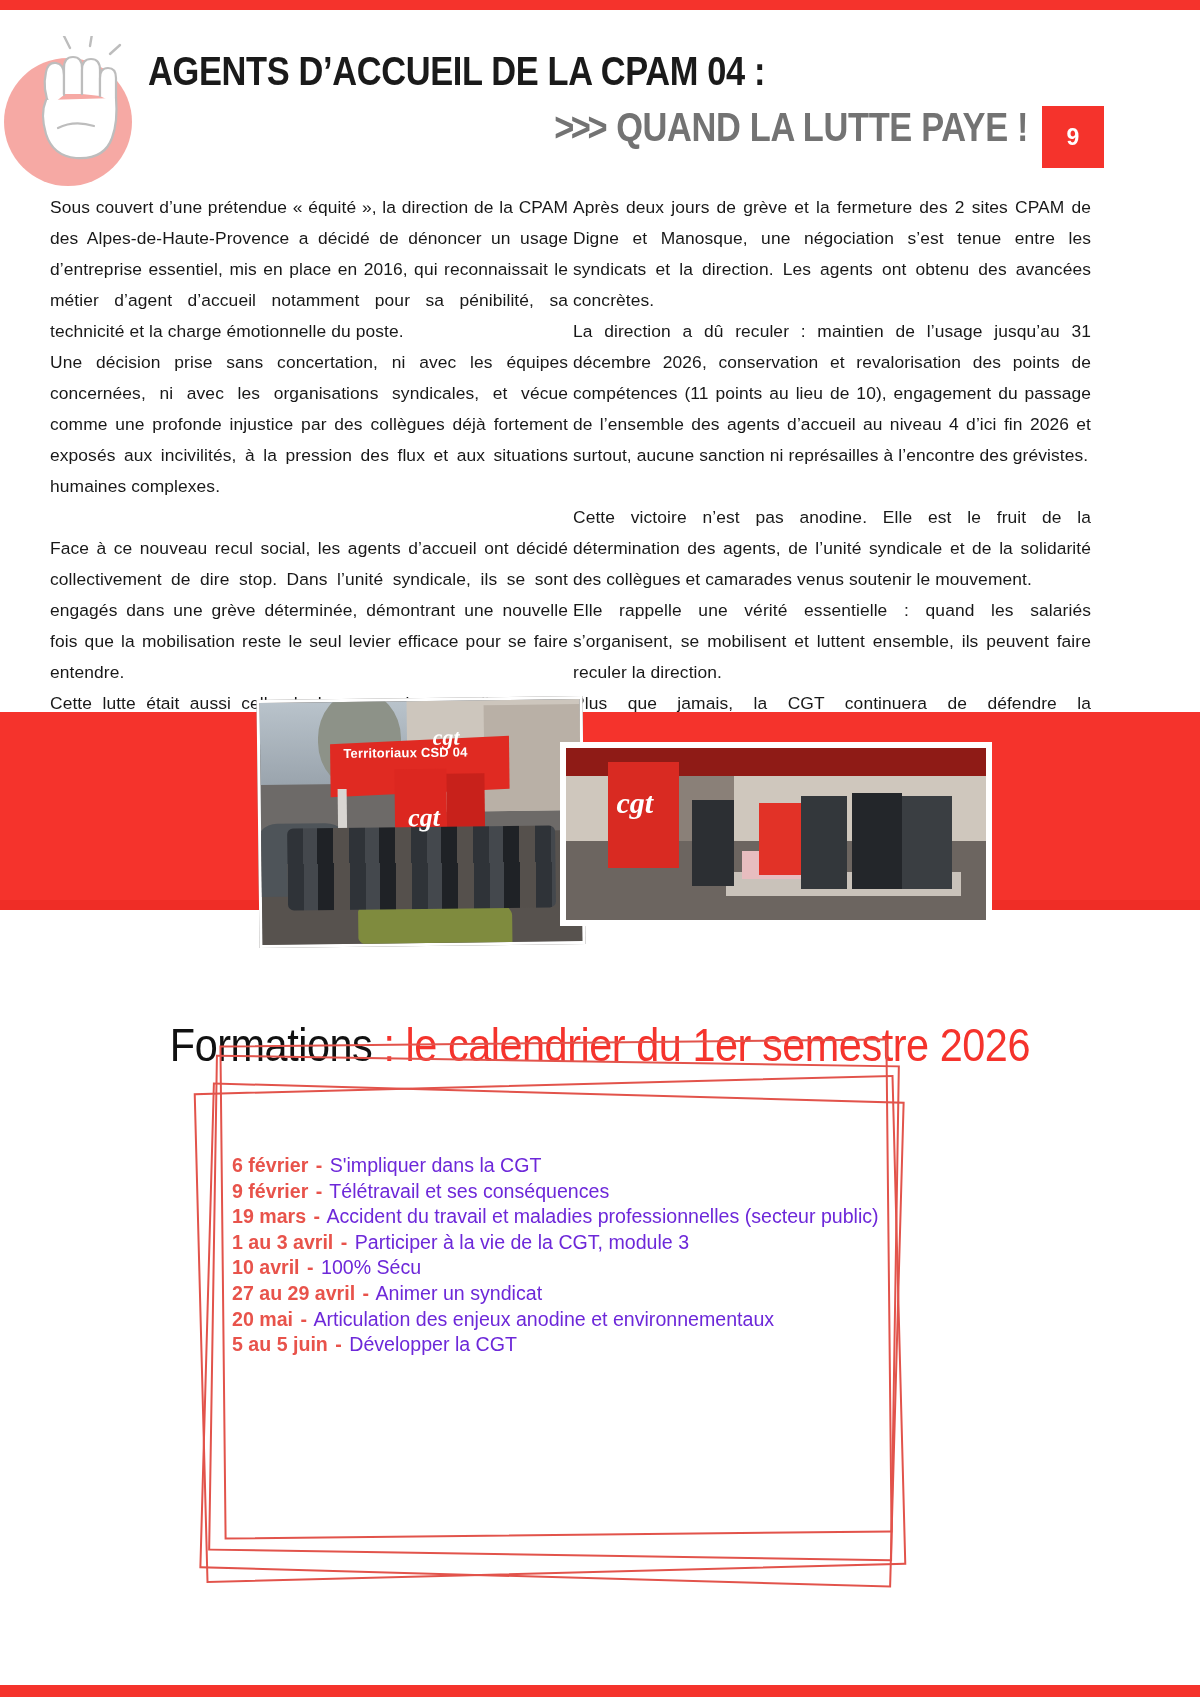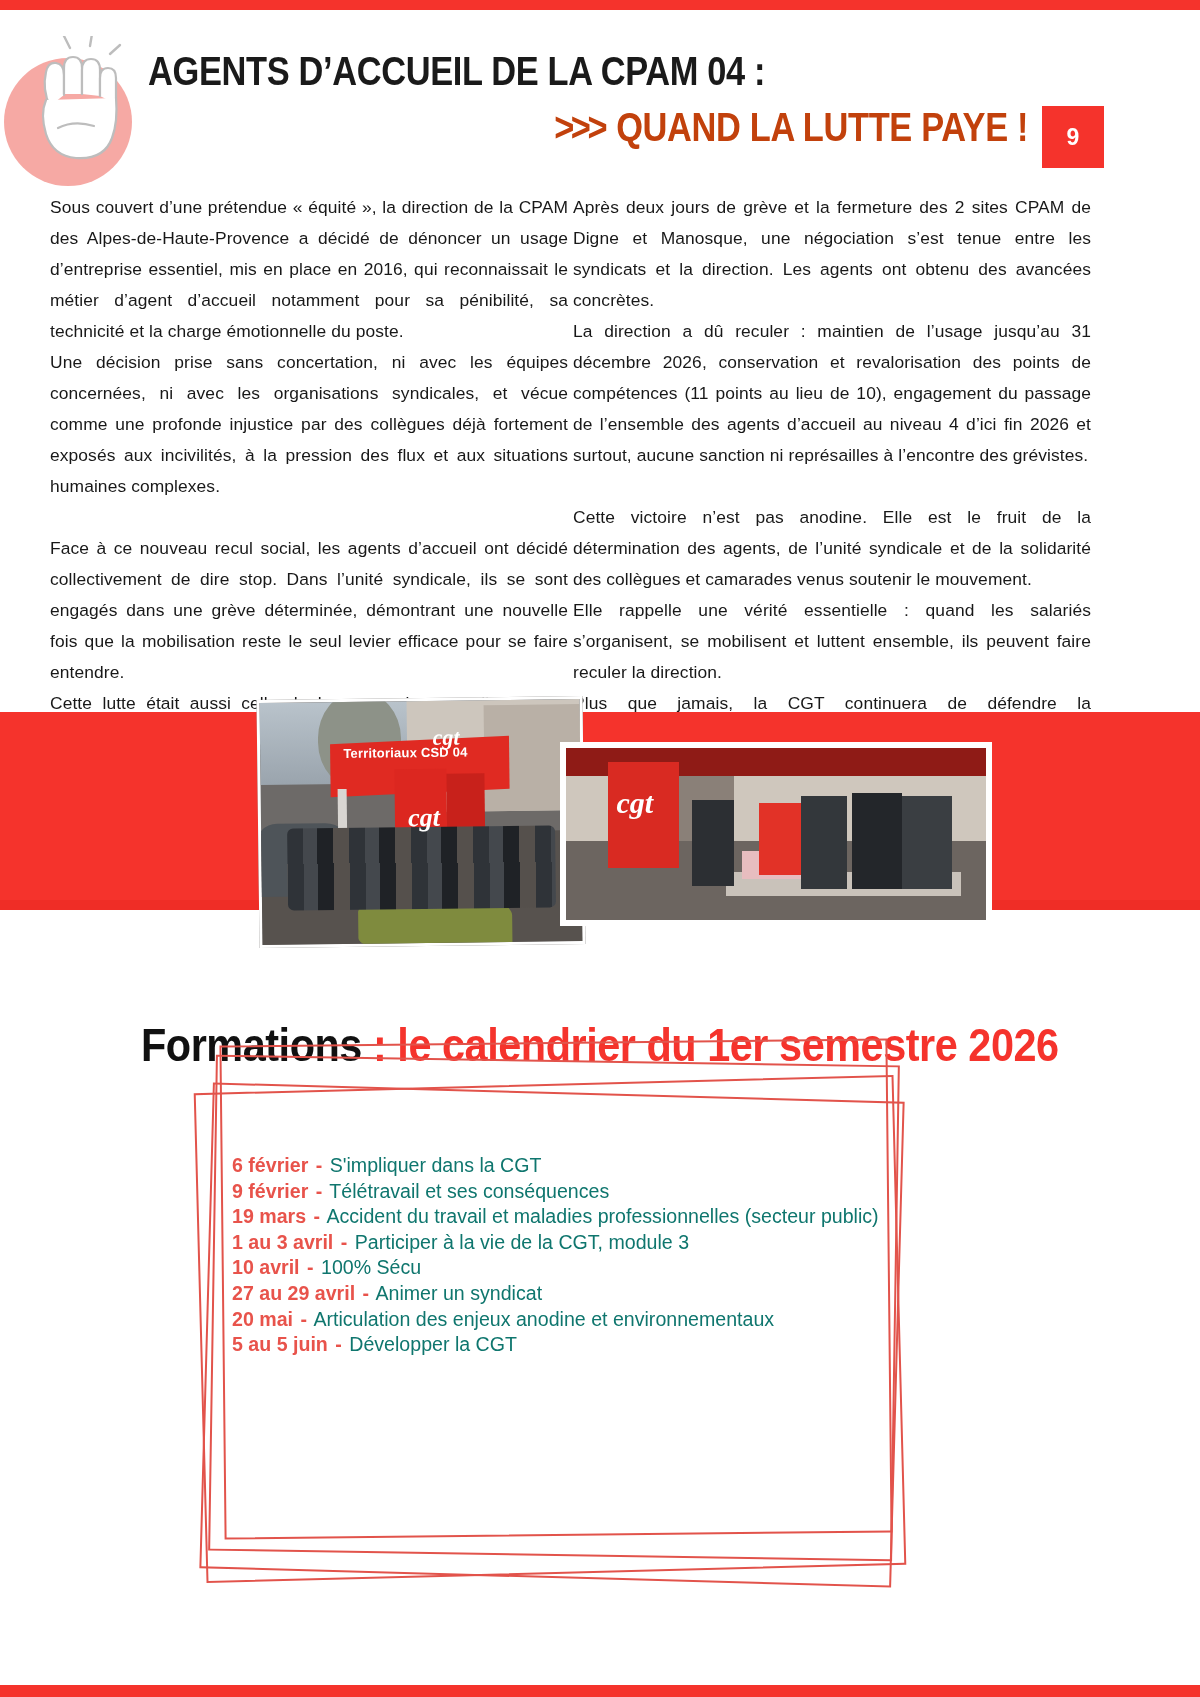--- a/index.html
+++ b/index.html
@@ -71,21 +71,21 @@
     white-space: nowrap;
     line-height: 1.08;
   }
   .title-line2 {
     margin-top: 12px;
     text-align: right;
     white-space: nowrap;
     font-family: "Liberation Sans Narrow", "Liberation Sans", sans-serif;
     font-weight: 700;
     font-size: 40px;
-    color: #c2410c;
+    color: #737373;
     letter-spacing: -0.4px;
   }
   .title-line2 .inner {
     display: inline-block;
     transform: scaleX(0.86);
     transform-origin: right center;
   }
   .chev { letter-spacing: -4px; margin-right: 14px; }
 
   .page-number {
@@ -196,21 +196,21 @@
   .pb-box2    { position:absolute; left:56%; top:62%; width:10%; height:12%; background:#d9a3a7; }
 
   
   .formations-title {
     position: absolute;
     left: 0; top: 1018px;
     width: 1200px;
     text-align: center;
     white-space: nowrap;
     font-family: "Liberation Sans Narrow", "Liberation Sans", sans-serif;
-    font-weight: 700;
+    font-weight: 400;
     font-size: 46px;
     letter-spacing: -0.5px;
   }
   .formations-title .inner {
     display: inline-block;
     transform: scaleX(0.9);
   }
   .ft-black { color: #111111; }
   .ft-red   { color: #f5332c; }
 
@@ -239,21 +239,21 @@
   }
   .course-date {
     font-weight: 700;
     color: #e8534b;
   }
   .course-dash {
     font-weight: 700;
     color: #e8534b;
     padding: 0 2px;
   }
-  .course-label { color: #0f766e; }
+  .course-label { color: #6d28d9; }
 </style>
 </head>
 <body>
 
 <div class="page-rule-top"></div>
 <div class="page-inner"></div>
 
 <div class="header">
 
   <div class="fist-badge">

